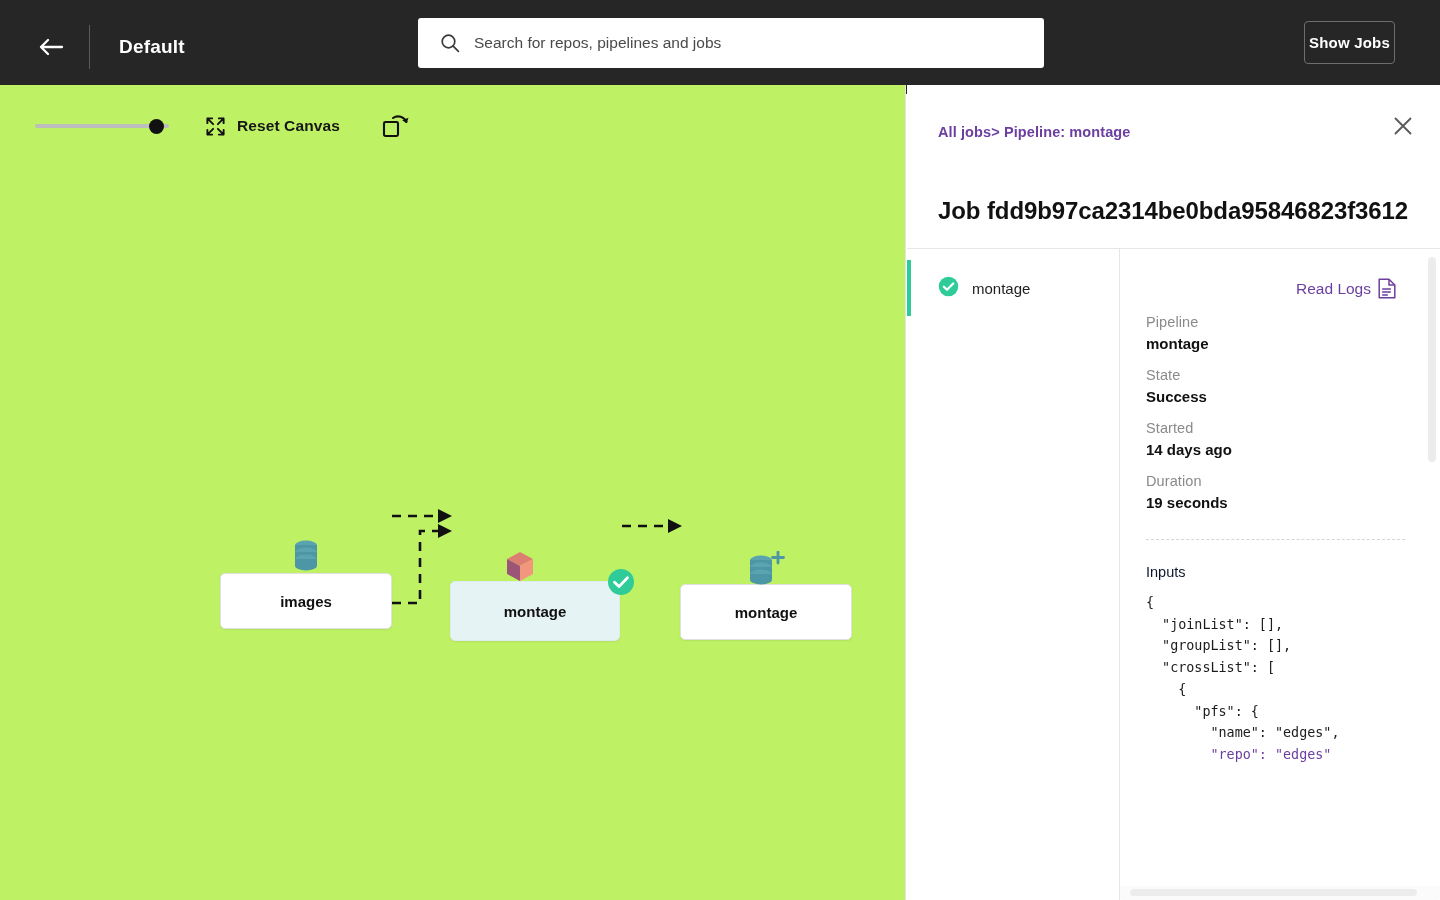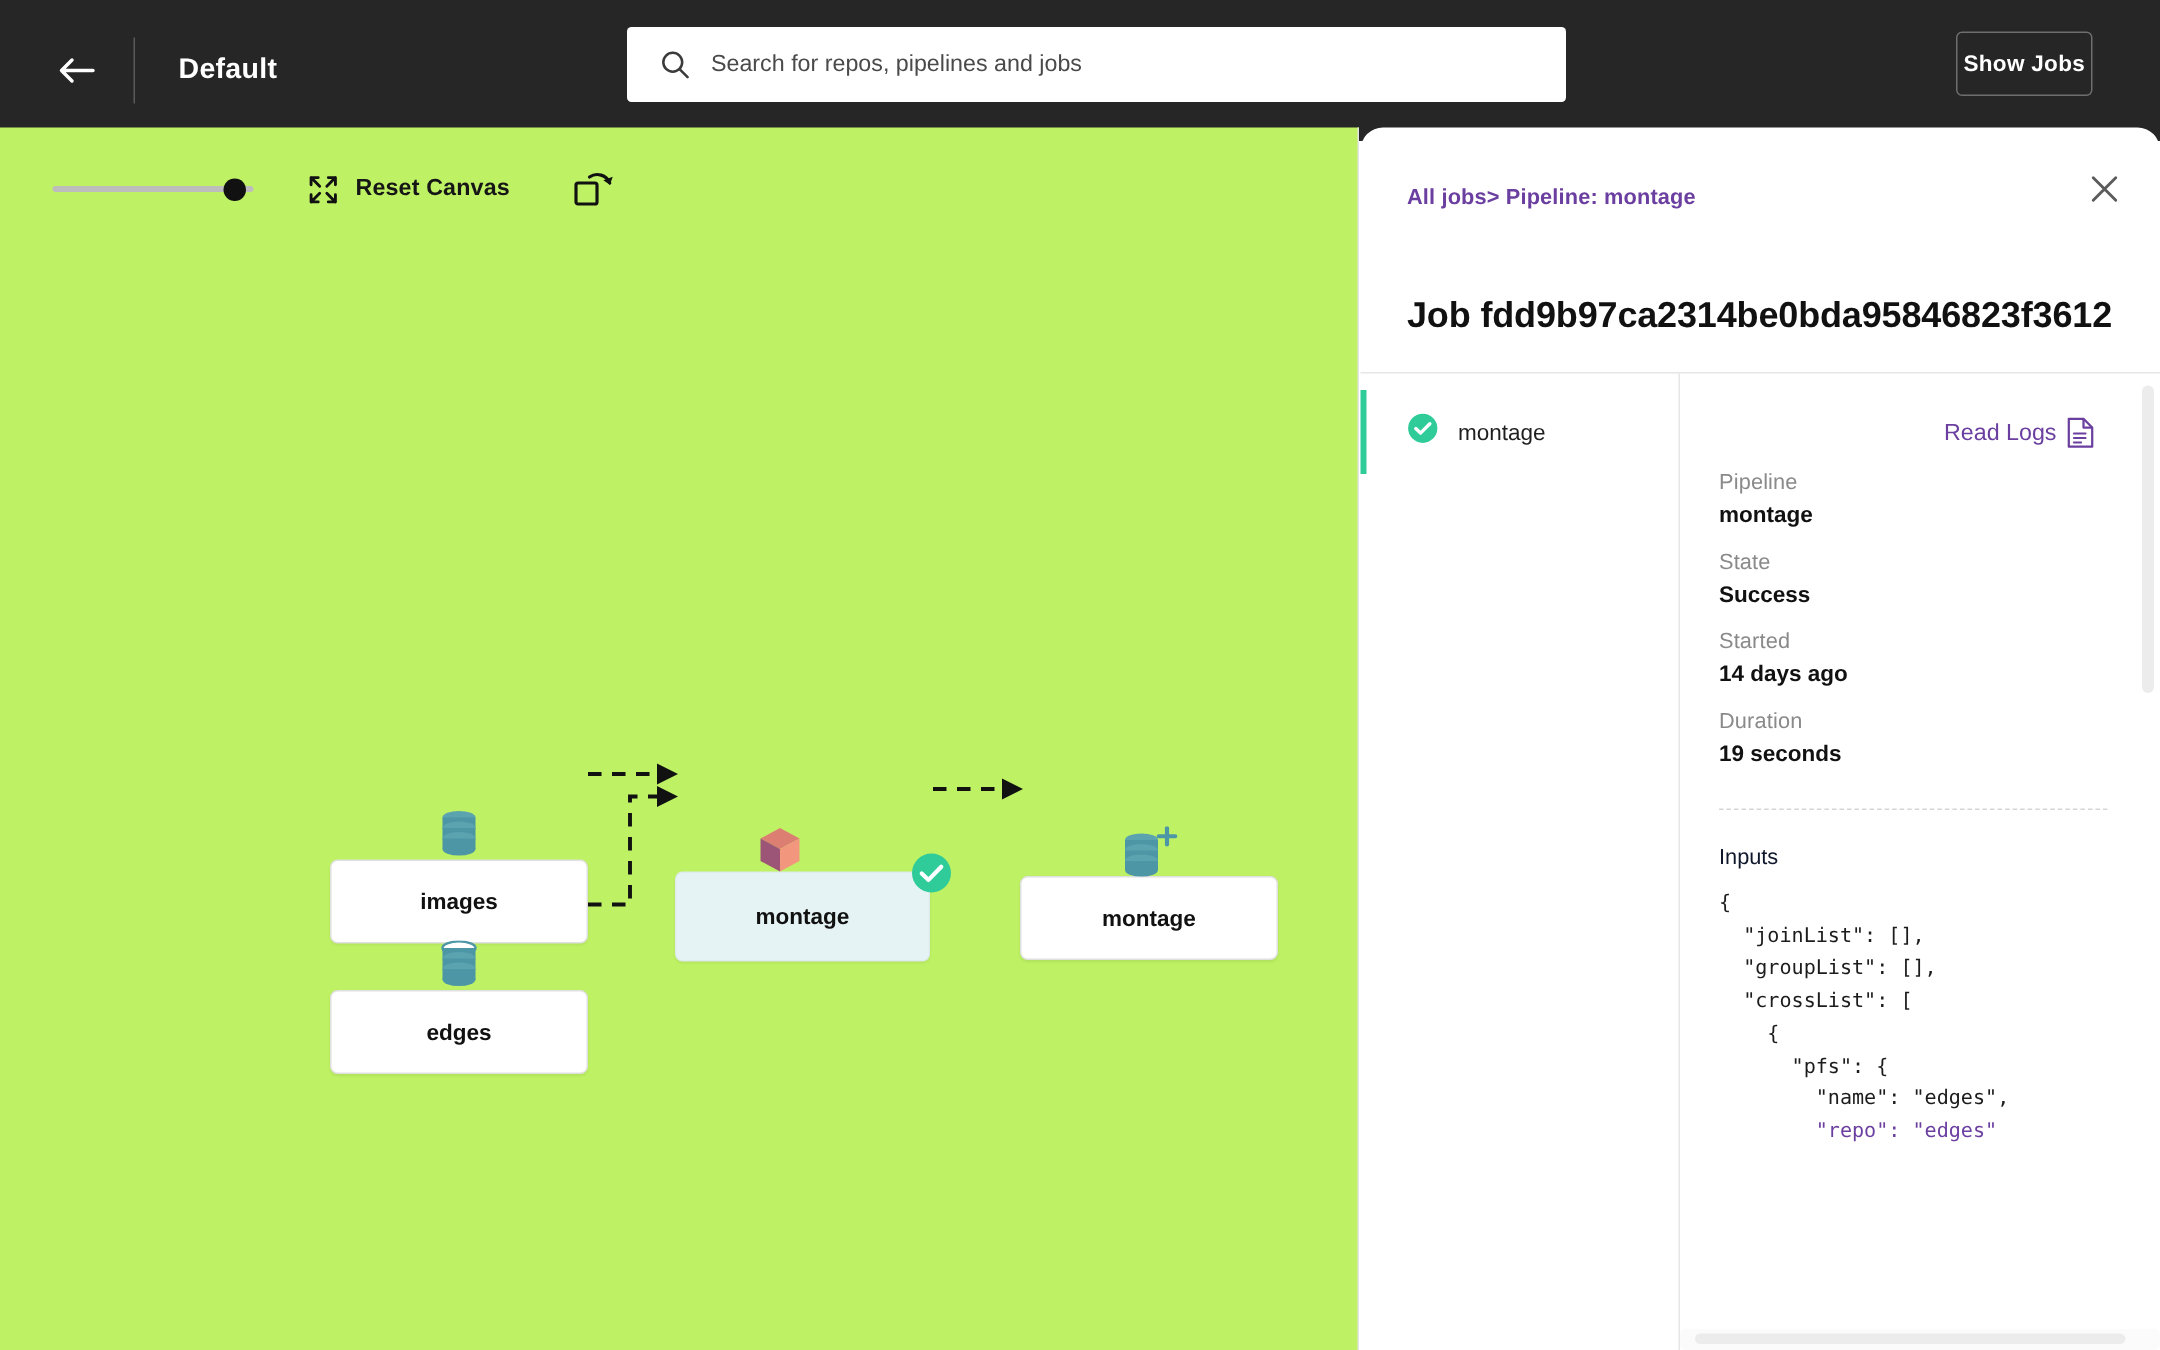--- a/index.html
+++ b/index.html
@@ -90,21 +90,21 @@
   }
   .node.pipeline {
     background: #e6f3f4;
     border: 1px solid #dfeced;
   }
   .node-icon { position: absolute; left: 50%; transform: translateX(-50%); }
 
   
   .panel {
     position: absolute; top: 85px; left: 907px;
-    width: 533px; height: 815px; background: #ffffff; border-radius: 15px;
+    width: 533px; height: 815px; background: #ffffff;
   }
   .breadcrumb {
     position: absolute; top: 39px; left: 31px;
     font-size: 14.5px; font-weight: 700; color: #6b3fa0;
     letter-spacing: .1px; cursor: pointer;
   }
   .breadcrumb .sep { color: #6b3fa0; }
   .close-btn {
     position: absolute; top: 25px; right: 21px;
     width: 32px; height: 32px; display: flex;
@@ -246,34 +246,20 @@
         <ellipse cx="13.5" cy="12" rx="11" ry="4.4" fill="#5ba3af"></ellipse>
         <rect x="2.5" y="12" width="22" height="7" fill="#4d96a5"></rect>
         <ellipse cx="13.5" cy="19" rx="11" ry="4.4" fill="#5ba3af"></ellipse>
         <rect x="2.5" y="19" width="22" height="7" fill="#4d96a5"></rect>
         <ellipse cx="13.5" cy="26" rx="11" ry="4.4" fill="#4d96a5"></ellipse>
       </svg>
     </span>
     <span>images</span>
   </div>
 
-  <div class="node" style="left:220px; top:575px; width:172px; height:56px;">
-    <span class="node-icon" style="top:-34px;">
-      <svg width="27" height="32" viewBox="0 0 27 32">
-        <ellipse cx="13.5" cy="5" rx="11" ry="4.4" fill="#ffffff" stroke="#4d96a5" stroke-width="1.6"></ellipse>
-        <rect x="2.5" y="5" width="22" height="7" fill="#4d96a5"></rect>
-        <ellipse cx="13.5" cy="12" rx="11" ry="4.4" fill="#5ba3af"></ellipse>
-        <rect x="2.5" y="12" width="22" height="7" fill="#4d96a5"></rect>
-        <ellipse cx="13.5" cy="19" rx="11" ry="4.4" fill="#5ba3af"></ellipse>
-        <rect x="2.5" y="19" width="22" height="7" fill="#4d96a5"></rect>
-        <ellipse cx="13.5" cy="26" rx="11" ry="4.4" fill="#4d96a5"></ellipse>
-      </svg>
-    </span>
-    <span>edges</span>
-  </div>
 
   <div class="node pipeline" style="left:450px; top:496px; width:170px; height:60px;">
     <span class="node-icon" style="top:-32px; left:41%;">
       <svg width="34" height="36" viewBox="0 0 34 36">
         <path d="M17 2 L30 9 L17 16 L4 9 Z" fill="#dd7e72"></path>
         <path d="M4 9 L17 16 L17 31 L4 24 Z" fill="#9c5577"></path>
         <path d="M30 9 L17 16 L17 31 L30 24 Z" fill="#f2977e"></path>
       </svg>
     </span>
     <span class="node-icon" style="left:auto; right:-16px; top:-14px; transform:none;">

